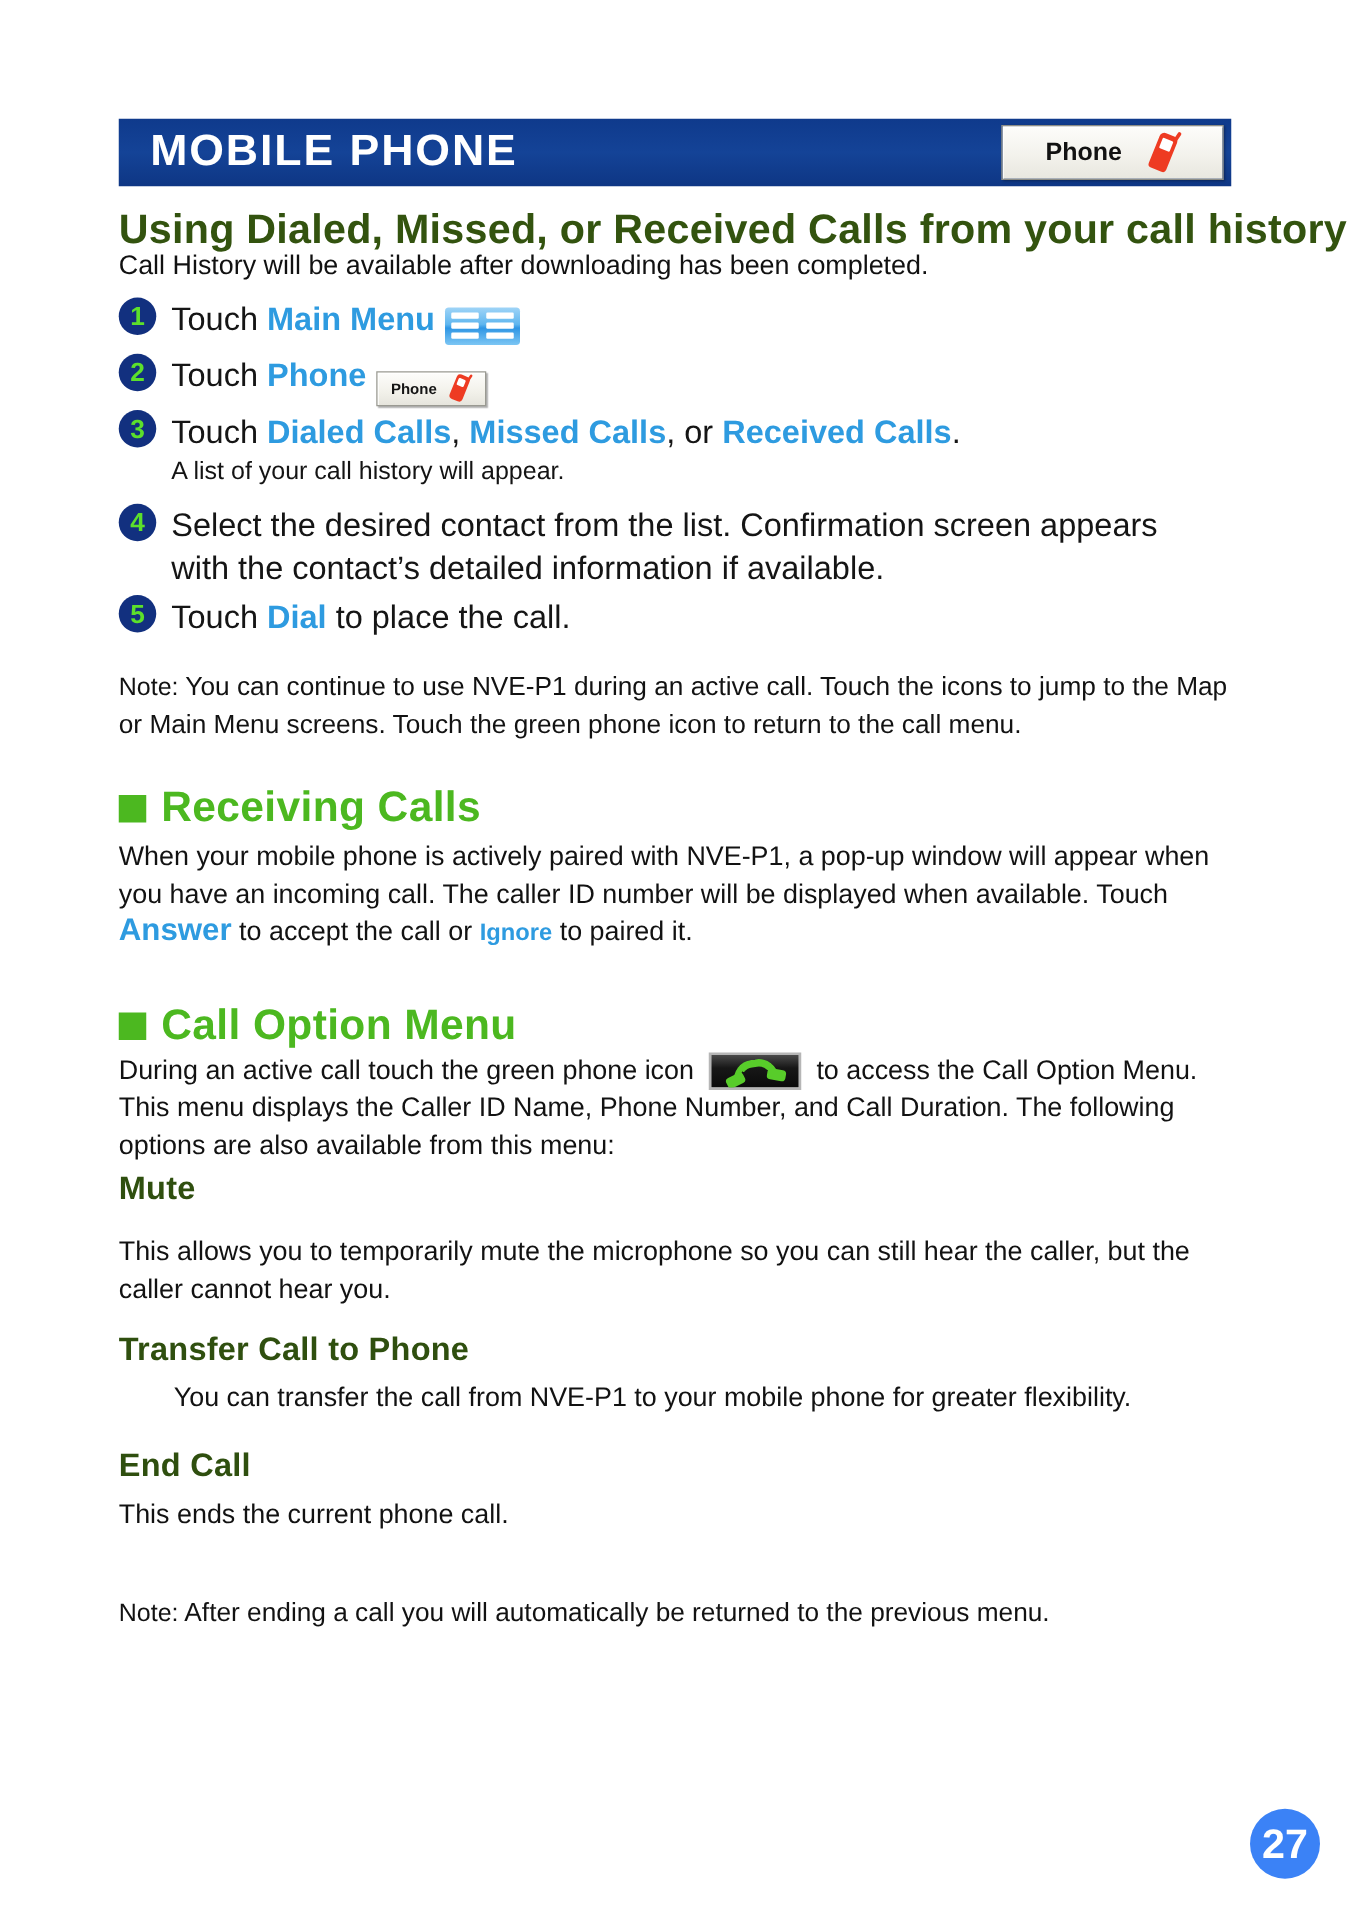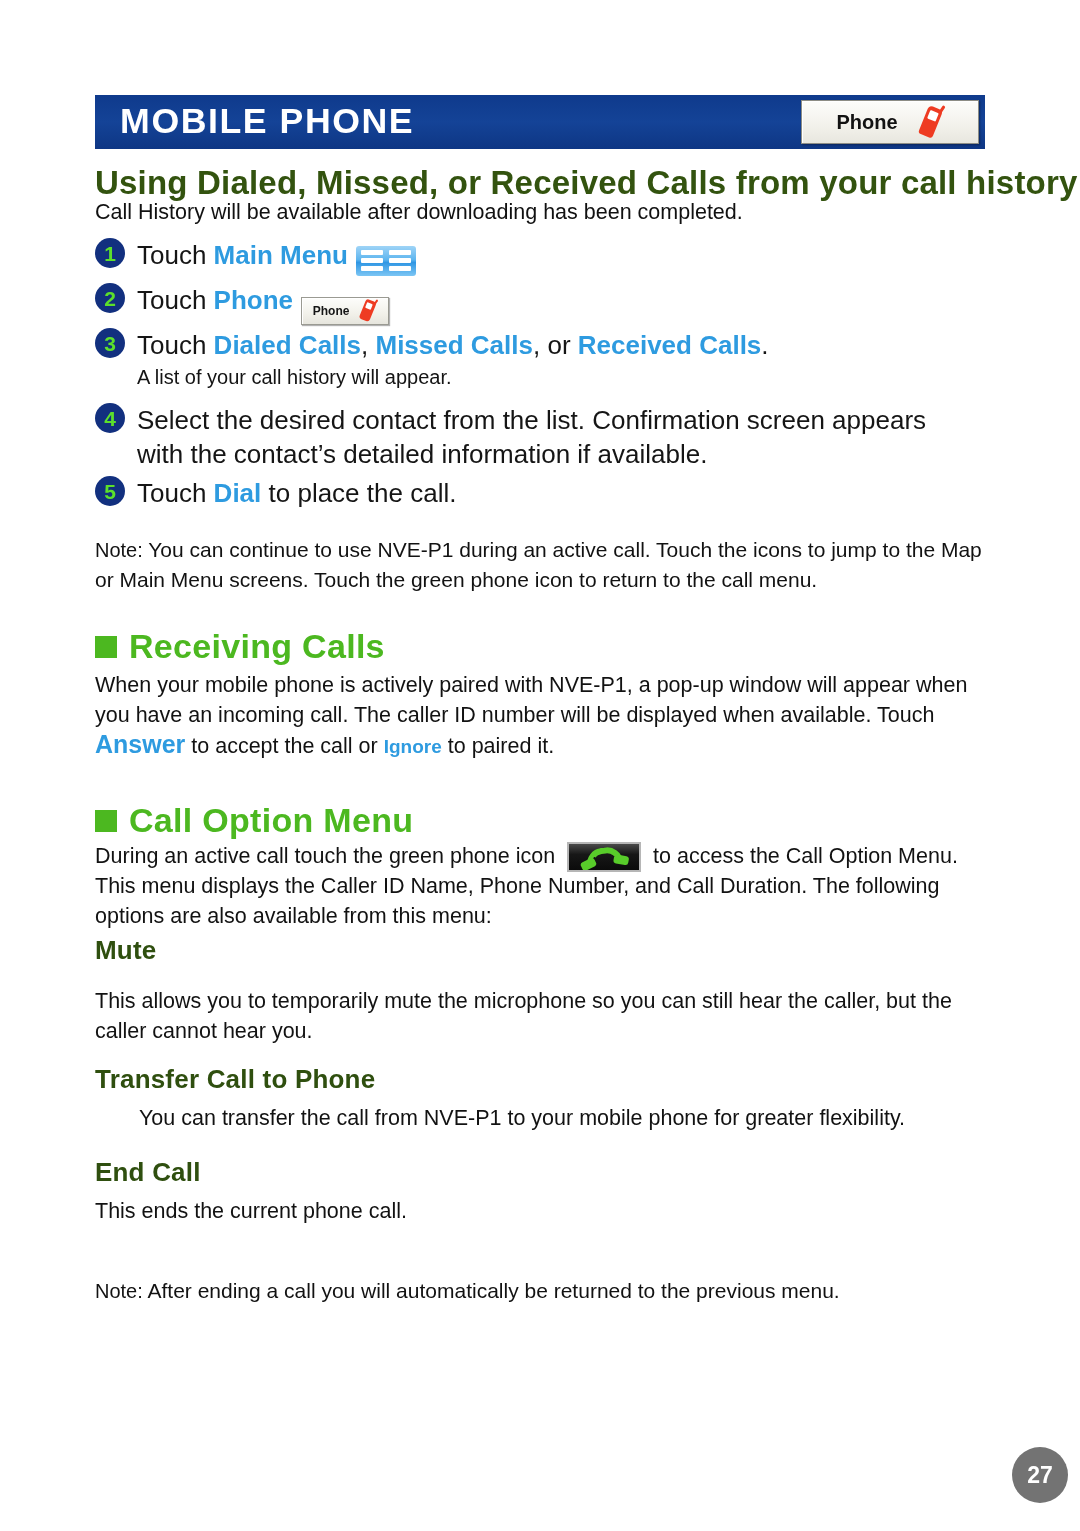--- a/index.html
+++ b/index.html
@@ -303,31 +303,31 @@
     font-weight: bold;
     color: #2f4f0f;
     font-family: "Liberation Sans Narrow", "Liberation Sans", sans-serif;
     letter-spacing: .2px;
     white-space: nowrap;
   }
 
   
   .page-num {
     position: absolute;
-    right: 12px;
+    right: 24px;
     bottom: 28px;
     width: 56px;
     height: 56px;
     border-radius: 50%;
-    background: #737373;
+    background: #3b82f6;
     color: #ffffff;
     display: flex;
     align-items: center;
     justify-content: center;
-    font-size: 23px;
+    font-size: 33px;
     font-weight: bold;
     font-family: "Liberation Sans Narrow", "Liberation Sans", sans-serif;
   }
 </style>
 </head>
 <body>
 
 <div class="page">
 
   <div class="header-bar">

